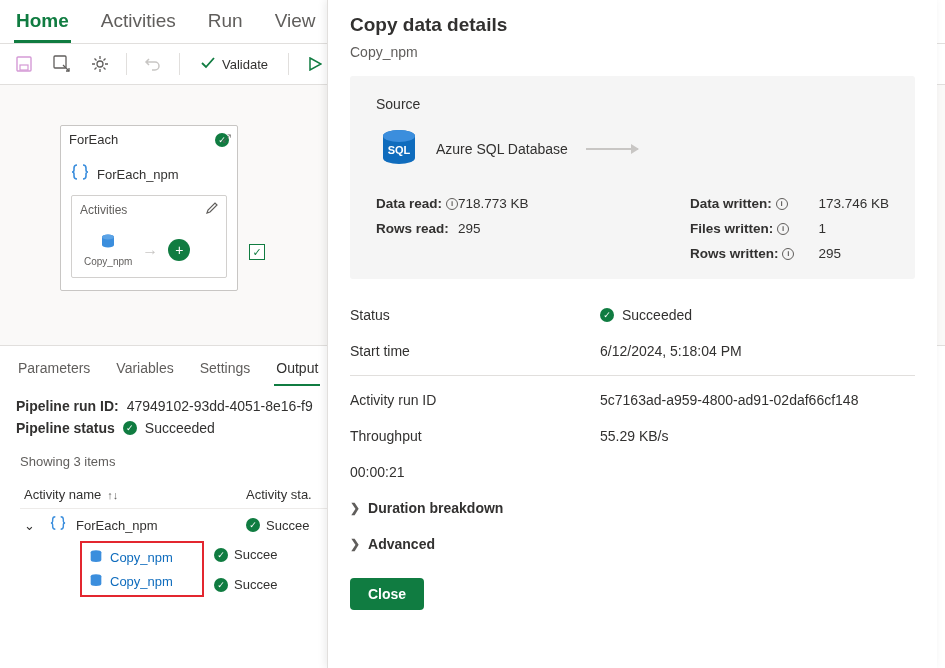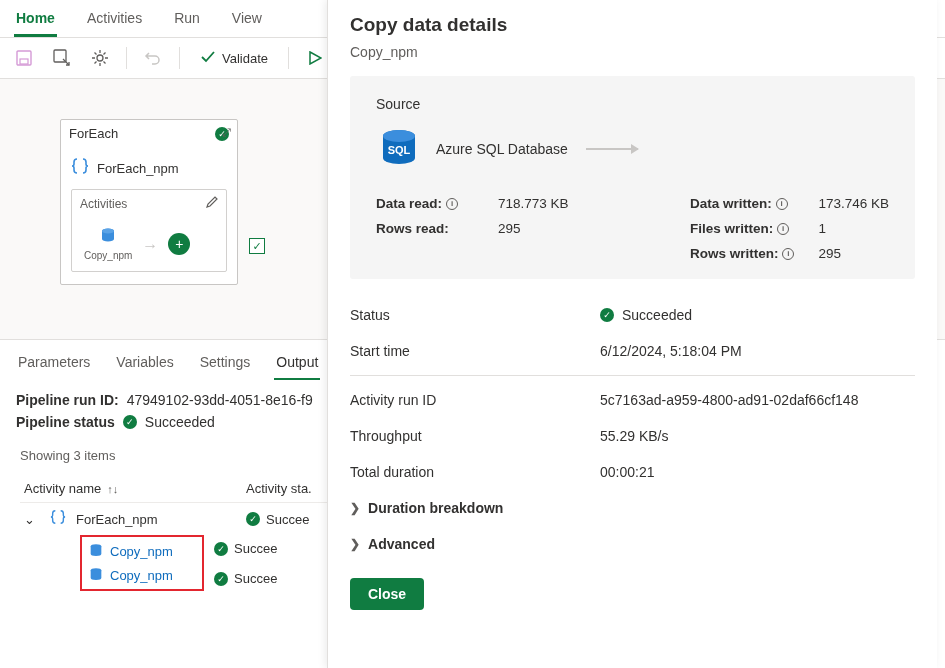--- a/index.html
+++ b/index.html
@@ -1,20 +1,20 @@
 <!DOCTYPE html>
 <html><head>
 <meta charset="utf-8">
 <style>
   * { box-sizing: border-box; margin: 0; padding: 0; font-family: "Segoe UI", -apple-system, sans-serif; }
   body { width: 945px; height: 668px; background: #fff; overflow: hidden; font-size: 13px; color: #323130; position: relative; }
 
   
   .tabs { display: flex; gap: 28px; padding: 6px 14px 0 14px; border-bottom: 1px solid #e1dfdd; }
-  .tab { padding: 4px 2px 8px 2px; cursor: pointer; font-size: 14px; color: #605e5c; }
+  .tab { padding: 4px 2px 8px 2px; cursor: pointer; font-size: 19px; color: #605e5c; }
   .tab.active { color: #107c41; border-bottom: 3px solid #107c41; font-weight: 600; }
 
   
   .toolbar { display: flex; align-items: center; gap: 14px; padding: 8px 12px; border-bottom: 1px solid #e1dfdd; }
   .toolbar .icon-btn { width: 24px; height: 24px; display: flex; align-items: center; justify-content: center; cursor: pointer; color: #605e5c; }
   .toolbar .sep { width: 1px; height: 22px; background: #e1dfdd; }
   .validate-btn { display: flex; align-items: center; gap: 6px; cursor: pointer; padding: 2px 6px; color: #323130; }
   .check-green { color: #107c41; }
 
   
@@ -67,21 +67,21 @@
   .panel-sub { padding:4px 22px 16px 22px; font-size:14px; color:#605e5c; }
   .src-dest { margin:0 22px 18px 22px; background:#f5f5f5; border-radius:3px; padding:20px 26px 18px 26px; }
   .sd-top { display:flex; justify-content:space-between; align-items:flex-start; }
   .sd-col { display:flex; flex-direction:column; }
   .sd-label { font-size:14px; color:#323130; margin-bottom:14px; }
   .sd-row { display:flex; align-items:center; gap:14px; }
   .sql-icon { width:46px; height:46px; }
   .arrow-long { width:52px; height:2px; background:#c8c6c4; position:relative; margin:0 4px; }
   .arrow-long::after { content:''; position:absolute; right:-1px; top:-4px; border-left:8px solid #c8c6c4; border-top:5px solid transparent; border-bottom:5px solid transparent; }
   .lake-tile { width:46px; height:46px; background:#fff; border:1px solid #e1dfdd; border-radius:6px; display:flex; align-items:center; justify-content:center; }
-  .metrics { display:flex; margin-top:24px; gap:40px; }
+  .metrics { display:flex; margin-top:24px; }
   .metric-col { display:flex; flex-direction:column; gap:10px; font-size:13.5px; }
   .metric-col.labels span { font-weight:600; display:flex; align-items:center; gap:4px; }
   .info-i { width:12px; height:12px; border:1px solid #605e5c; border-radius:50%; display:inline-flex; align-items:center; justify-content:center; font-size:8px; color:#605e5c; }
   .right-metrics { margin-left:auto; display:flex; gap:24px; }
 
   .kv { padding:0 22px; }
   .kv-row { display:flex; padding:10px 0; font-size:14px; }
   .kv-key { width:250px; color:#323130; }
   .kv-val { flex:1; color:#323130; display:flex; align-items:center; gap:8px; }
   .hr { height:1px; background:#e1dfdd; margin:6px 22px; }
@@ -348,21 +348,20 @@
   <div class="kv">
     <div class="kv-row">
       <div class="kv-key">Activity run ID</div>
       <div class="kv-val">5c7163ad-a959-4800-ad91-02daf66cf148</div>
     </div>
     <div class="kv-row">
       <div class="kv-key">Throughput</div>
       <div class="kv-val">55.29 KB/s</div>
     </div>
     <div class="kv-row">
-      <div class="kv-key">Total duration</div>
       <div class="kv-val">00:00:21</div>
     </div>
   </div>
 
   <div class="expander">
     <span class="ch">❯</span>
     <span>Duration breakdown</span>
   </div>
   <div class="expander">
     <span class="ch">❯</span>

